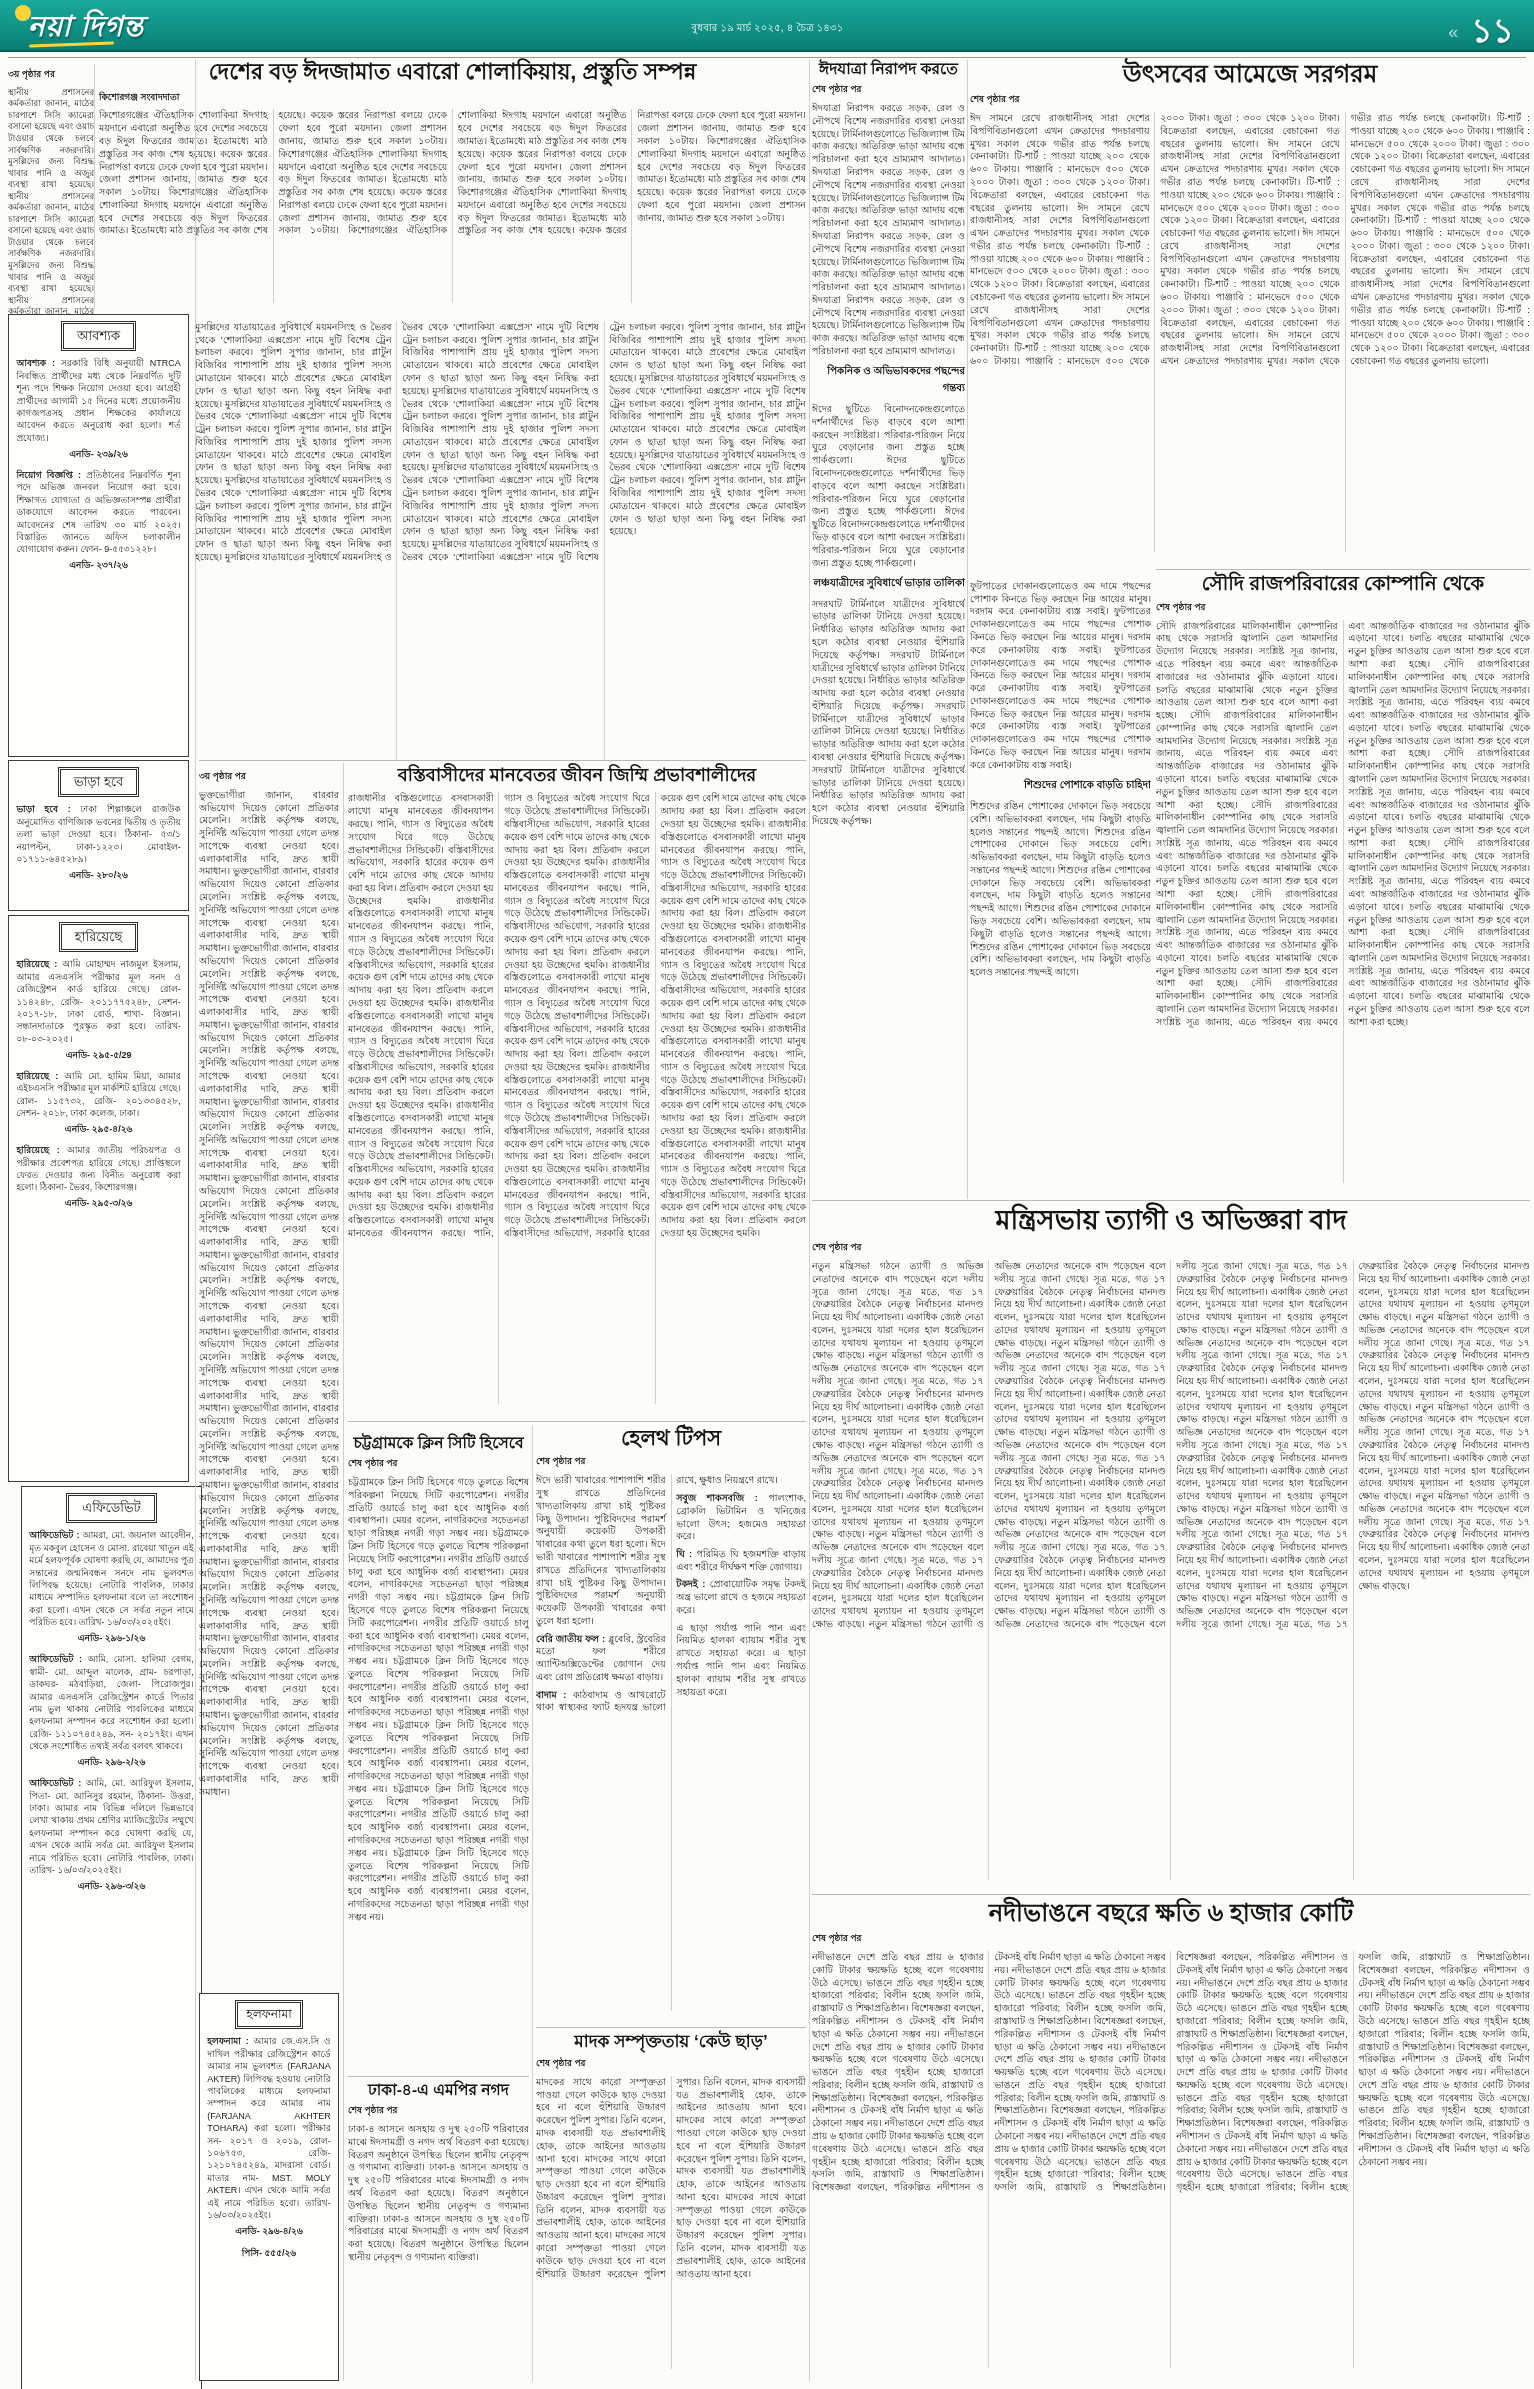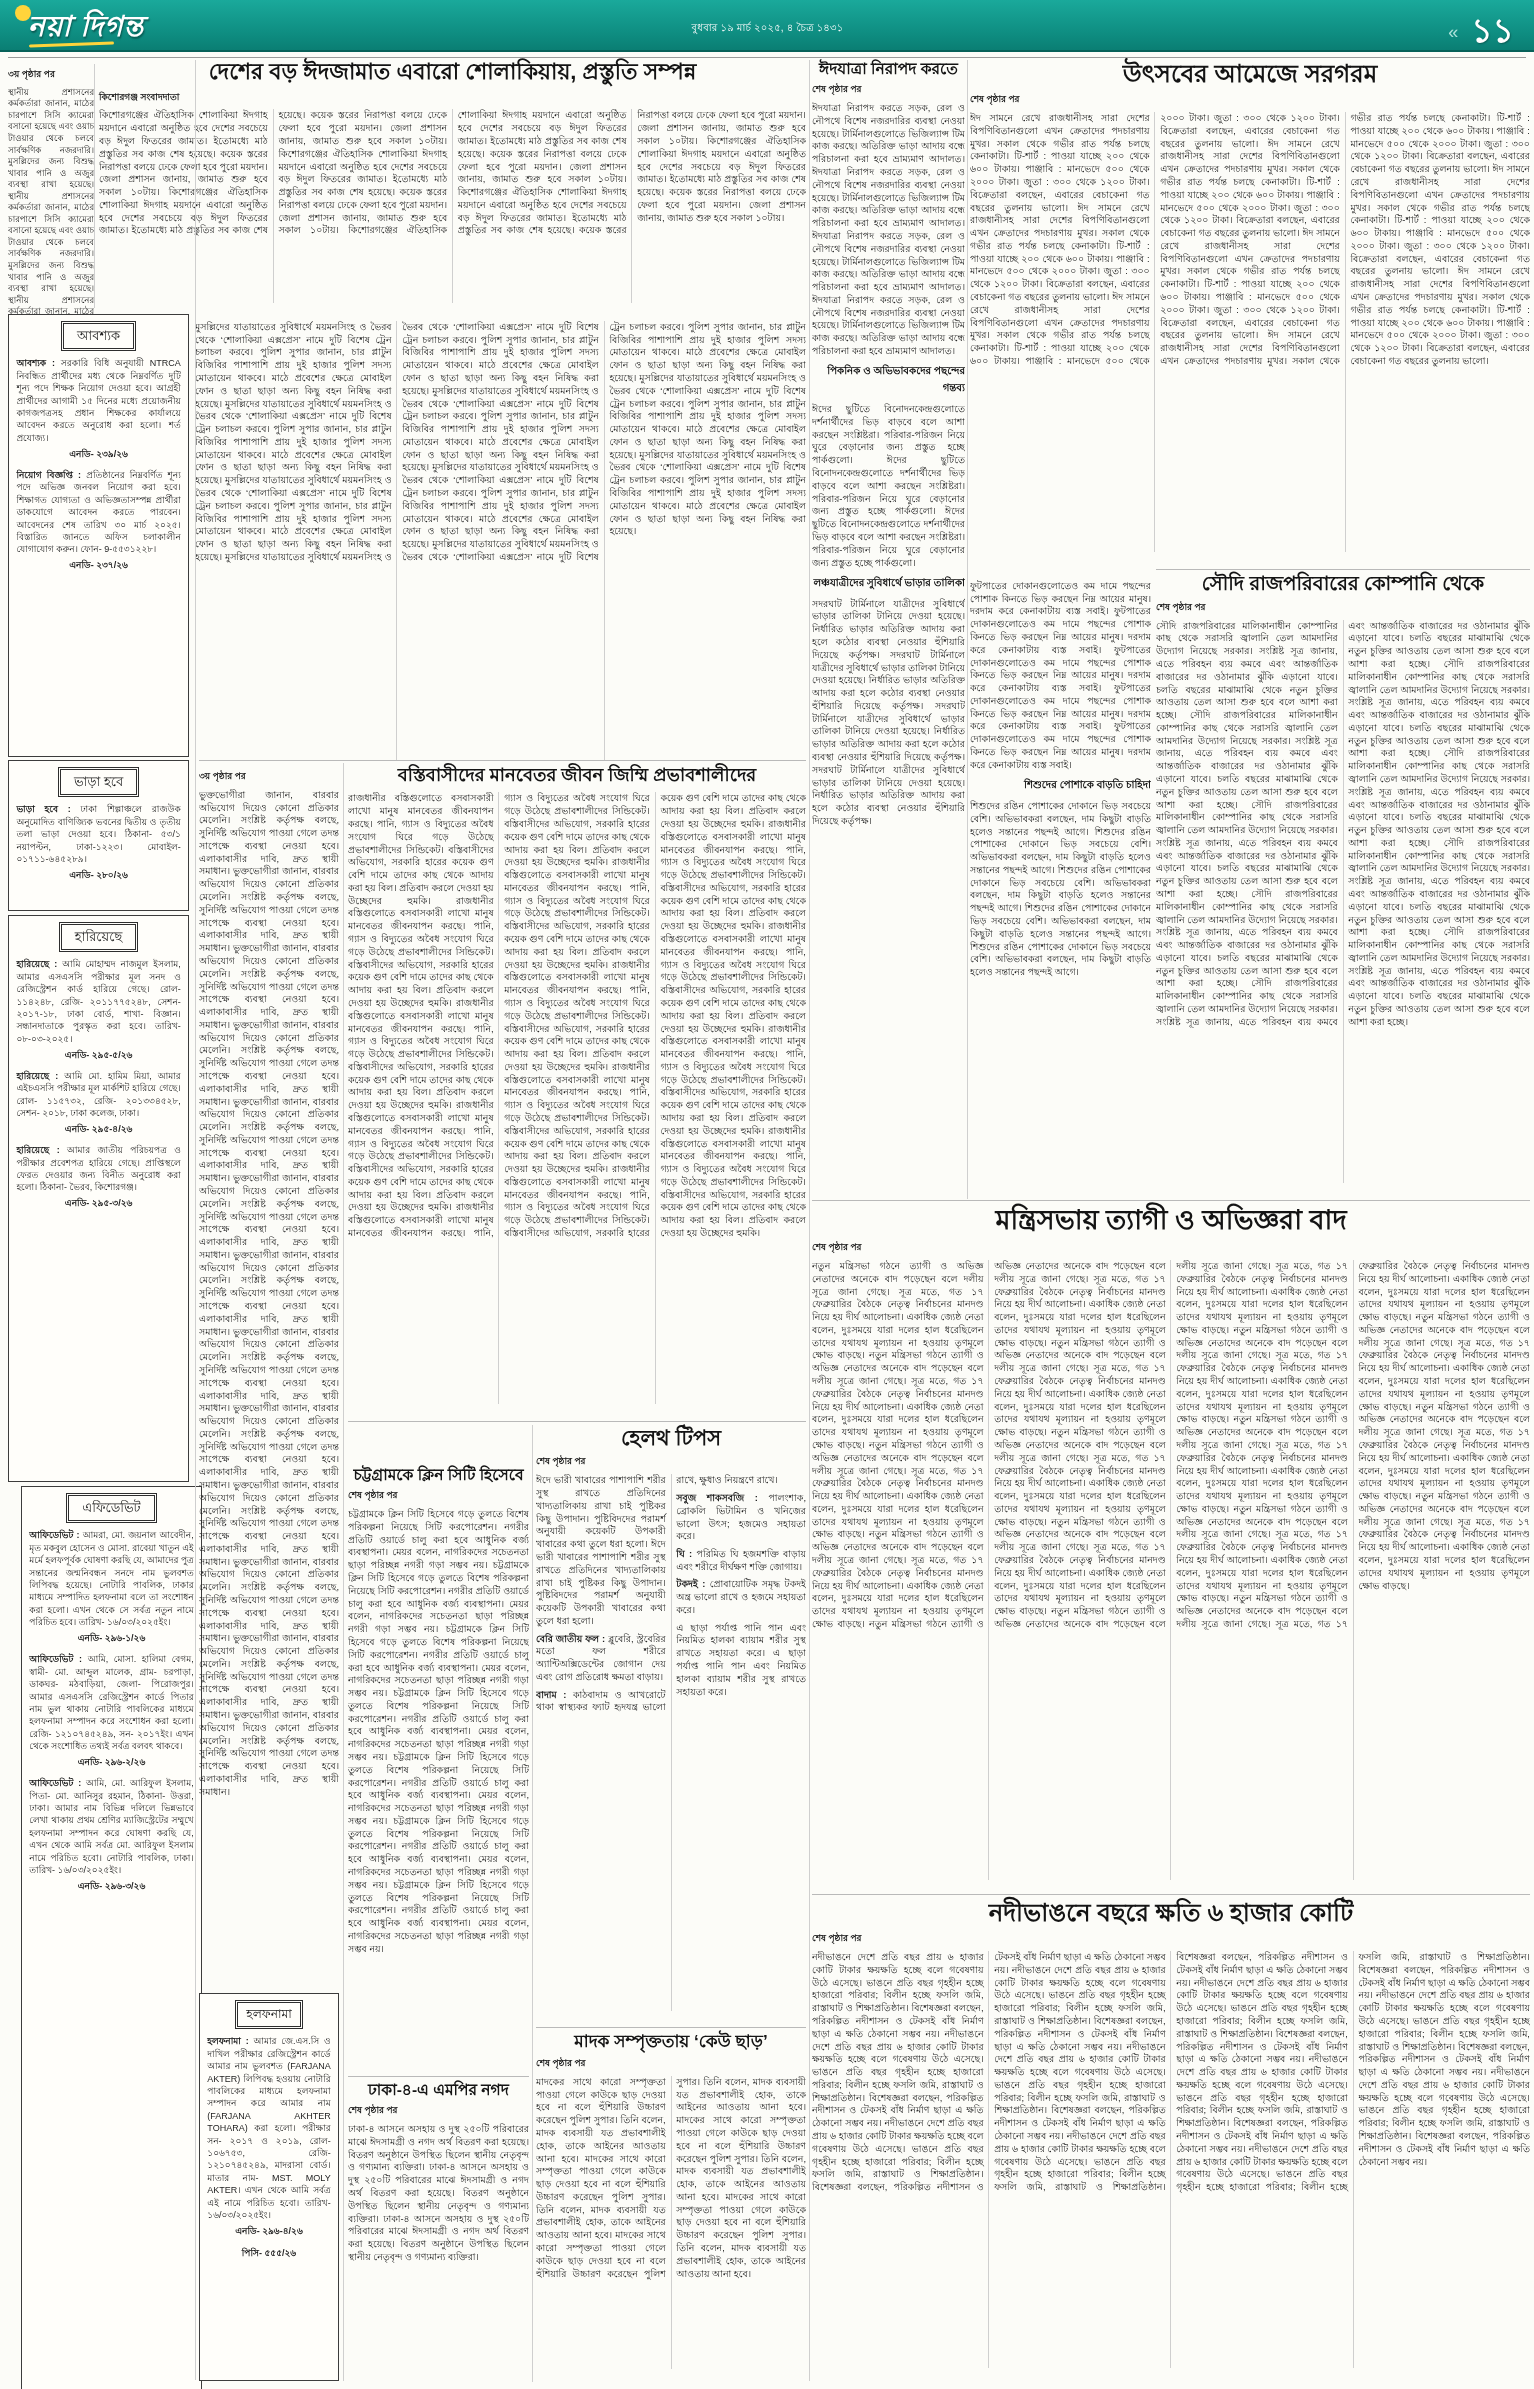--- a/index.html
+++ b/index.html
@@ -84,21 +84,21 @@
 
   <aside class="cbox" style="left:8.1px;top:760px;width:181px;height:151px">
     <span class="ttl">ভাড়া হবে</span>
     <p class="ent"><b>ভাড়া হবে :</b> <span>ঢাকা শিল্পাঞ্চলে রাজউক অনুমোদিত বাণিজ্যিক ভবনের দ্বিতীয় ও তৃতীয় তলা ভাড়া দেওয়া হবে। ঠিকানা- ৫৩/১ নয়াপল্টন, ঢাকা-১২২৩। মোবাইল- ০১৭১১-৬৪৫২৮৯।</span></p>
     <div class="ref">এনডি- ২৮০/২৬</div>
   </aside>
 
   <aside class="cbox" style="left:8.1px;top:915px;width:181px;height:567px">
     <span class="ttl">হারিয়েছে</span>
     <p class="ent"><b>হারিয়েছে :</b> <span>আমি মোহাম্মদ নাজমুল ইসলাম, আমার এসএসসি পরীক্ষার মূল সনদ ও রেজিস্ট্রেশন কার্ড হারিয়ে গেছে। রোল- ১১৪২৪৮, রেজি- ২০১১৭৭৫২৪৮, সেশন- ২০১৭-১৮, ঢাকা বোর্ড, শাখা- বিজ্ঞান। সন্ধানদাতাকে পুরস্কৃত করা হবে। তারিখ- ০৮-০৩-২০২৫।</span></p>
-    <div class="ref">এনডি- ২৯৫-৫/২৬</div>
+    <div class="ref">এনডি- ২৯৫-৫/29</div>
     <p class="ent"><b>হারিয়েছে :</b> <span>আমি মো. হামিম মিয়া, আমার এইচএসসি পরীক্ষার মূল মার্কশিট হারিয়ে গেছে। রোল- ১১৫৭৩২, রেজি- ২০১৩৩৪৫২৮, সেশন- ২০১৮, ঢাকা কলেজ, ঢাকা।</span></p>
     <div class="ref">এনডি- ২৯৫-৪/২৬</div>
     <p class="ent"><b>হারিয়েছে :</b> <span>আমার জাতীয় পরিচয়পত্র ও পরীক্ষার প্রবেশপত্র হারিয়ে গেছে। প্রাপ্তিস্থলে ফেরত দেওয়ার জন্য বিনীত অনুরোধ করা হলো। ঠিকানা- ভৈরব, কিশোরগঞ্জ।</span></p>
     <div class="ref">এনডি- ২৯৫-৩/২৬</div>
   </aside>
 
   <aside class="cbox" style="left:21px;top:1486px;width:181px;height:920px">
     <span class="ttl">এফিডেভিট</span>
     <p class="ent"><b>আফিডেভিট :</b> <span>আমরা, মো. জয়নাল আবেদীন, মৃত মকবুল হোসেন ও মোসা. রাবেয়া খাতুন এই মর্মে হলফপূর্বক ঘোষণা করছি যে, আমাদের পুত্র সন্তানের জন্মনিবন্ধন সনদে নাম ভুলবশত লিপিবদ্ধ হয়েছে। নোটারি পাবলিক, ঢাকার মাধ্যমে সম্পাদিত হলফনামা বলে তা সংশোধন করা হলো। এখন থেকে সে সর্বত্র নতুন নামে পরিচিত হবে। তারিখ- ১৬/০৩/২০২৫ইং।</span></p>
     <div class="ref">এনডি- ২৯৬-১/২৬</div>
@@ -118,21 +118,21 @@
     <p class="ent"><b>হলফনামা :</b> <span>আমার জে.এস.সি ও দাখিল পরীক্ষার রেজিস্ট্রেশন কার্ডে আমার নাম ভুলবশত (FARJANA AKTER) লিপিবদ্ধ হওয়ায় নোটারি পাবলিকের মাধ্যমে হলফনামা সম্পাদন করে আমার নাম (FARJANA AKHTER TOHARA) করা হলো। পরীক্ষার সন- ২০১৭ ও ২০১৯, রোল- ১০৬৭৫৩, রেজি- ১২১০৭৪৫২৪৯, মাদরাসা বোর্ড। মাতার নাম- MST. MOLY AKTER। এখন থেকে আমি সর্বত্র এই নামে পরিচিত হবো। তারিখ- ১৬/০৩/২০২৫ইং।</span></p>
     <div class="ref">এনডি- ২৯৬-৪/২৬</div>
     <div class="ref">পিসি- ৫৫৫/২৬</div>
   </aside>
 
   <section class="art" style="left:348px;top:765px;width:458px">
     <h2 class="hl" style="font-size:18px">বস্তিবাসীদের মানবেতর জীবন জিম্মি প্রভাবশালীদের</h2>
     <div class="bd c3" style="height:612px;margin-top:7.3px">রাজধানীর বস্তিগুলোতে বসবাসকারী লাখো মানুষ মানবেতর জীবনযাপন করছে। পানি, গ্যাস ও বিদ্যুতের অবৈধ সংযোগ ঘিরে গড়ে উঠেছে প্রভাবশালীদের সিন্ডিকেট। বস্তিবাসীদের অভিযোগ, সরকারি হারের কয়েক গুণ বেশি দামে তাদের কাছ থেকে আদায় করা হয় বিল। প্রতিবাদ করলে দেওয়া হয় উচ্ছেদের হুমকি। রাজধানীর বস্তিগুলোতে বসবাসকারী লাখো মানুষ মানবেতর জীবনযাপন করছে। পানি, গ্যাস ও বিদ্যুতের অবৈধ সংযোগ ঘিরে গড়ে উঠেছে প্রভাবশালীদের সিন্ডিকেট। বস্তিবাসীদের অভিযোগ, সরকারি হারের কয়েক গুণ বেশি দামে তাদের কাছ থেকে আদায় করা হয় বিল। প্রতিবাদ করলে দেওয়া হয় উচ্ছেদের হুমকি। রাজধানীর বস্তিগুলোতে বসবাসকারী লাখো মানুষ মানবেতর জীবনযাপন করছে। পানি, গ্যাস ও বিদ্যুতের অবৈধ সংযোগ ঘিরে গড়ে উঠেছে প্রভাবশালীদের সিন্ডিকেট। বস্তিবাসীদের অভিযোগ, সরকারি হারের কয়েক গুণ বেশি দামে তাদের কাছ থেকে আদায় করা হয় বিল। প্রতিবাদ করলে দেওয়া হয় উচ্ছেদের হুমকি। রাজধানীর বস্তিগুলোতে বসবাসকারী লাখো মানুষ মানবেতর জীবনযাপন করছে। পানি, গ্যাস ও বিদ্যুতের অবৈধ সংযোগ ঘিরে গড়ে উঠেছে প্রভাবশালীদের সিন্ডিকেট। বস্তিবাসীদের অভিযোগ, সরকারি হারের কয়েক গুণ বেশি দামে তাদের কাছ থেকে আদায় করা হয় বিল। প্রতিবাদ করলে দেওয়া হয় উচ্ছেদের হুমকি। রাজধানীর বস্তিগুলোতে বসবাসকারী লাখো মানুষ মানবেতর জীবনযাপন করছে। পানি, গ্যাস ও বিদ্যুতের অবৈধ সংযোগ ঘিরে গড়ে উঠেছে প্রভাবশালীদের সিন্ডিকেট। বস্তিবাসীদের অভিযোগ, সরকারি হারের কয়েক গুণ বেশি দামে তাদের কাছ থেকে আদায় করা হয় বিল। প্রতিবাদ করলে দেওয়া হয় উচ্ছেদের হুমকি। রাজধানীর বস্তিগুলোতে বসবাসকারী লাখো মানুষ মানবেতর জীবনযাপন করছে। পানি, গ্যাস ও বিদ্যুতের অবৈধ সংযোগ ঘিরে গড়ে উঠেছে প্রভাবশালীদের সিন্ডিকেট। বস্তিবাসীদের অভিযোগ, সরকারি হারের কয়েক গুণ বেশি দামে তাদের কাছ থেকে আদায় করা হয় বিল। প্রতিবাদ করলে দেওয়া হয় উচ্ছেদের হুমকি। রাজধানীর বস্তিগুলোতে বসবাসকারী লাখো মানুষ মানবেতর জীবনযাপন করছে। পানি, গ্যাস ও বিদ্যুতের অবৈধ সংযোগ ঘিরে গড়ে উঠেছে প্রভাবশালীদের সিন্ডিকেট। বস্তিবাসীদের অভিযোগ, সরকারি হারের কয়েক গুণ বেশি দামে তাদের কাছ থেকে আদায় করা হয় বিল। প্রতিবাদ করলে দেওয়া হয় উচ্ছেদের হুমকি। রাজধানীর বস্তিগুলোতে বসবাসকারী লাখো মানুষ মানবেতর জীবনযাপন করছে। পানি, গ্যাস ও বিদ্যুতের অবৈধ সংযোগ ঘিরে গড়ে উঠেছে প্রভাবশালীদের সিন্ডিকেট। বস্তিবাসীদের অভিযোগ, সরকারি হারের কয়েক গুণ বেশি দামে তাদের কাছ থেকে আদায় করা হয় বিল। প্রতিবাদ করলে দেওয়া হয় উচ্ছেদের হুমকি। রাজধানীর বস্তিগুলোতে বসবাসকারী লাখো মানুষ মানবেতর জীবনযাপন করছে। পানি, গ্যাস ও বিদ্যুতের অবৈধ সংযোগ ঘিরে গড়ে উঠেছে প্রভাবশালীদের সিন্ডিকেট। বস্তিবাসীদের অভিযোগ, সরকারি হারের কয়েক গুণ বেশি দামে তাদের কাছ থেকে আদায় করা হয় বিল। প্রতিবাদ করলে দেওয়া হয় উচ্ছেদের হুমকি। রাজধানীর বস্তিগুলোতে বসবাসকারী লাখো মানুষ মানবেতর জীবনযাপন করছে। পানি, গ্যাস ও বিদ্যুতের অবৈধ সংযোগ ঘিরে গড়ে উঠেছে প্রভাবশালীদের সিন্ডিকেট। বস্তিবাসীদের অভিযোগ, সরকারি হারের কয়েক গুণ বেশি দামে তাদের কাছ থেকে আদায় করা হয় বিল। প্রতিবাদ করলে দেওয়া হয় উচ্ছেদের হুমকি। রাজধানীর বস্তিগুলোতে বসবাসকারী লাখো মানুষ মানবেতর জীবনযাপন করছে। পানি, গ্যাস ও বিদ্যুতের অবৈধ সংযোগ ঘিরে গড়ে উঠেছে প্রভাবশালীদের সিন্ডিকেট। বস্তিবাসীদের অভিযোগ, সরকারি হারের কয়েক গুণ বেশি দামে তাদের কাছ থেকে আদায় করা হয় বিল। প্রতিবাদ করলে দেওয়া হয় উচ্ছেদের হুমকি। রাজধানীর বস্তিগুলোতে বসবাসকারী লাখো মানুষ মানবেতর জীবনযাপন করছে। পানি, গ্যাস ও বিদ্যুতের অবৈধ সংযোগ ঘিরে গড়ে উঠেছে প্রভাবশালীদের সিন্ডিকেট। বস্তিবাসীদের অভিযোগ, সরকারি হারের কয়েক গুণ বেশি দামে তাদের কাছ থেকে আদায় করা হয় বিল। প্রতিবাদ করলে দেওয়া হয় উচ্ছেদের হুমকি। রাজধানীর বস্তিগুলোতে বসবাসকারী লাখো মানুষ মানবেতর জীবনযাপন করছে। পানি, গ্যাস ও বিদ্যুতের অবৈধ সংযোগ ঘিরে গড়ে উঠেছে প্রভাবশালীদের সিন্ডিকেট। বস্তিবাসীদের অভিযোগ, সরকারি হারের কয়েক গুণ বেশি দামে তাদের কাছ থেকে আদায় করা হয় বিল। প্রতিবাদ করলে দেওয়া হয় উচ্ছেদের হুমকি।</div>
   </section>
 
-  <section class="art" style="left:348px;top:1466px;width:181px">
+  <section class="art" style="left:348px;top:1434px;width:181px">
     <h2 class="hl" style="font-size:15.5px">চট্টগ্রামকে ক্লিন সিটি হিসেবে</h2>
     <div class="kick">শেষ পৃষ্ঠার পর</div>
     <div class="bd c1" style="height:570px">চট্টগ্রামকে ক্লিন সিটি হিসেবে গড়ে তুলতে বিশেষ পরিকল্পনা নিয়েছে সিটি করপোরেশন। নগরীর প্রতিটি ওয়ার্ডে চালু করা হবে আধুনিক বর্জ্য ব্যবস্থাপনা। মেয়র বলেন, নাগরিকদের সচেতনতা ছাড়া পরিচ্ছন্ন নগরী গড়া সম্ভব নয়। চট্টগ্রামকে ক্লিন সিটি হিসেবে গড়ে তুলতে বিশেষ পরিকল্পনা নিয়েছে সিটি করপোরেশন। নগরীর প্রতিটি ওয়ার্ডে চালু করা হবে আধুনিক বর্জ্য ব্যবস্থাপনা। মেয়র বলেন, নাগরিকদের সচেতনতা ছাড়া পরিচ্ছন্ন নগরী গড়া সম্ভব নয়। চট্টগ্রামকে ক্লিন সিটি হিসেবে গড়ে তুলতে বিশেষ পরিকল্পনা নিয়েছে সিটি করপোরেশন। নগরীর প্রতিটি ওয়ার্ডে চালু করা হবে আধুনিক বর্জ্য ব্যবস্থাপনা। মেয়র বলেন, নাগরিকদের সচেতনতা ছাড়া পরিচ্ছন্ন নগরী গড়া সম্ভব নয়। চট্টগ্রামকে ক্লিন সিটি হিসেবে গড়ে তুলতে বিশেষ পরিকল্পনা নিয়েছে সিটি করপোরেশন। নগরীর প্রতিটি ওয়ার্ডে চালু করা হবে আধুনিক বর্জ্য ব্যবস্থাপনা। মেয়র বলেন, নাগরিকদের সচেতনতা ছাড়া পরিচ্ছন্ন নগরী গড়া সম্ভব নয়। চট্টগ্রামকে ক্লিন সিটি হিসেবে গড়ে তুলতে বিশেষ পরিকল্পনা নিয়েছে সিটি করপোরেশন। নগরীর প্রতিটি ওয়ার্ডে চালু করা হবে আধুনিক বর্জ্য ব্যবস্থাপনা। মেয়র বলেন, নাগরিকদের সচেতনতা ছাড়া পরিচ্ছন্ন নগরী গড়া সম্ভব নয়। চট্টগ্রামকে ক্লিন সিটি হিসেবে গড়ে তুলতে বিশেষ পরিকল্পনা নিয়েছে সিটি করপোরেশন। নগরীর প্রতিটি ওয়ার্ডে চালু করা হবে আধুনিক বর্জ্য ব্যবস্থাপনা। মেয়র বলেন, নাগরিকদের সচেতনতা ছাড়া পরিচ্ছন্ন নগরী গড়া সম্ভব নয়। চট্টগ্রামকে ক্লিন সিটি হিসেবে গড়ে তুলতে বিশেষ পরিকল্পনা নিয়েছে সিটি করপোরেশন। নগরীর প্রতিটি ওয়ার্ডে চালু করা হবে আধুনিক বর্জ্য ব্যবস্থাপনা। মেয়র বলেন, নাগরিকদের সচেতনতা ছাড়া পরিচ্ছন্ন নগরী গড়া সম্ভব নয়।</div>
   </section>
 
   <section class="art" style="left:348px;top:2081px;width:181px">
     <h2 class="hl" style="font-size:15.5px">ঢাকা-৪-এ এমপির নগদ</h2>
     <div class="kick">শেষ পৃষ্ঠার পর</div>
     <div class="bd c1" style="height:244px">ঢাকা-৪ আসনে অসহায় ও দুস্থ ২৫০টি পরিবারের মাঝে ঈদসামগ্রী ও নগদ অর্থ বিতরণ করা হয়েছে। বিতরণ অনুষ্ঠানে উপস্থিত ছিলেন স্থানীয় নেতৃবৃন্দ ও গণ্যমান্য ব্যক্তিরা। ঢাকা-৪ আসনে অসহায় ও দুস্থ ২৫০টি পরিবারের মাঝে ঈদসামগ্রী ও নগদ অর্থ বিতরণ করা হয়েছে। বিতরণ অনুষ্ঠানে উপস্থিত ছিলেন স্থানীয় নেতৃবৃন্দ ও গণ্যমান্য ব্যক্তিরা। ঢাকা-৪ আসনে অসহায় ও দুস্থ ২৫০টি পরিবারের মাঝে ঈদসামগ্রী ও নগদ অর্থ বিতরণ করা হয়েছে। বিতরণ অনুষ্ঠানে উপস্থিত ছিলেন স্থানীয় নেতৃবৃন্দ ও গণ্যমান্য ব্যক্তিরা।</div>
   </section>

